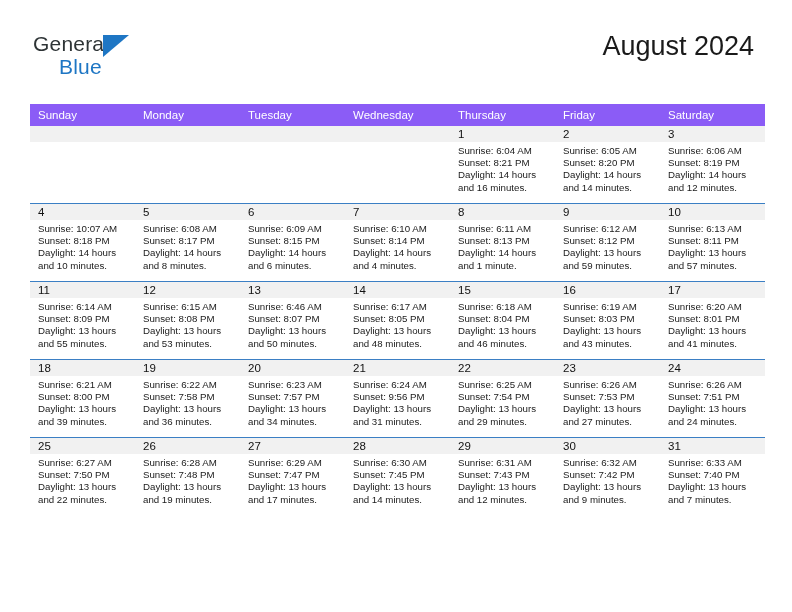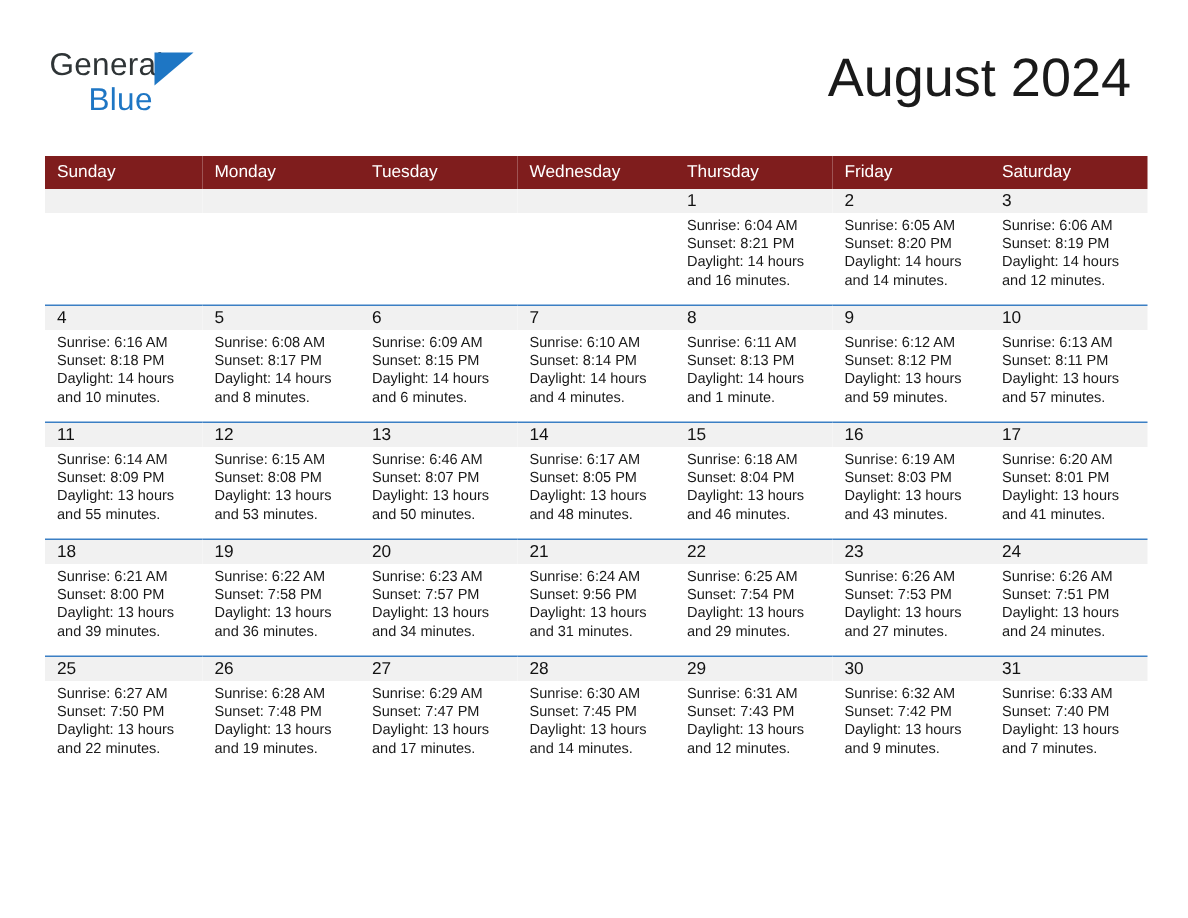--- a/index.html
+++ b/index.html
@@ -62,21 +62,21 @@
     font-size: 21px;
     color: #1e76c4;
     letter-spacing: 0.2px;
     text-align: right;
   }
 
   .title {
     position: absolute;
     right: 38px;
     top: 31px;
-    font-size: 36px;
+    font-size: 27px;
     color: #1a1a1a;
     text-align: right;
     white-space: nowrap;
     font-weight: normal;
   }
   .subtitle {
     position: absolute;
     right: 38px;
     top: 76px;
     font-size: 14.5px;
@@ -91,21 +91,21 @@
     left: 30px;
     top: 104px;
     width: 735px;
   }
   table.cal {
     border-collapse: collapse;
     width: 735px;
     table-layout: fixed;
   }
   table.cal th {
-    background: #7f1d1d;
+    background: #8b5cf6;
     color: #ffffff;
     font-weight: normal;
     font-size: 11.5px;
     text-align: left;
     padding: 5px 0 5px 8px;
     height: 12px;
     border: none;
   }
   table.cal td {
     vertical-align: top;
@@ -230,21 +230,21 @@
                   <div>and 12 minutes.</div>
                 </div>
               </div>
             </td>
           </tr>
           <tr class="week">
             <td>
               <div class="cell">
                 <div class="daynum-band">4</div>
                 <div class="info">
-                  <div>Sunrise: 6:16 AM</div>
+                  <div>Sunrise: 10:07 AM</div>
                   <div>Sunset: 8:18 PM</div>
                   <div>Daylight: 14 hours</div>
                   <div>and 10 minutes.</div>
                 </div>
               </div>
             </td>
             <td>
               <div class="cell">
                 <div class="daynum-band">5</div>
                 <div class="info">

